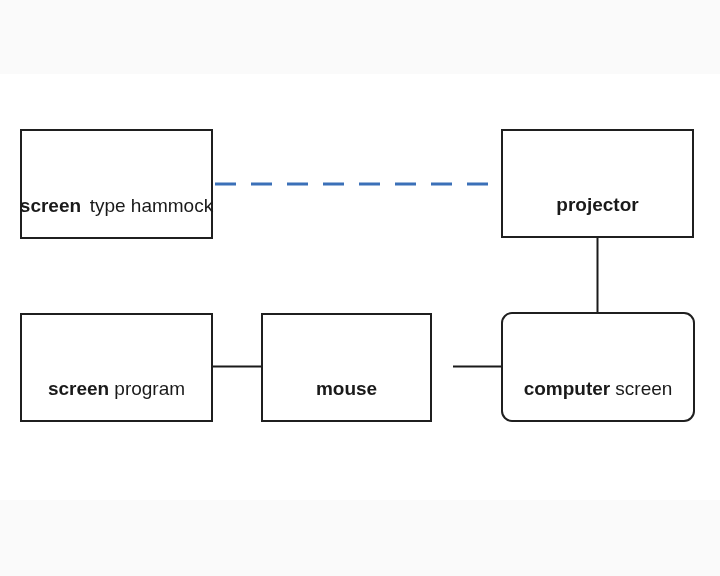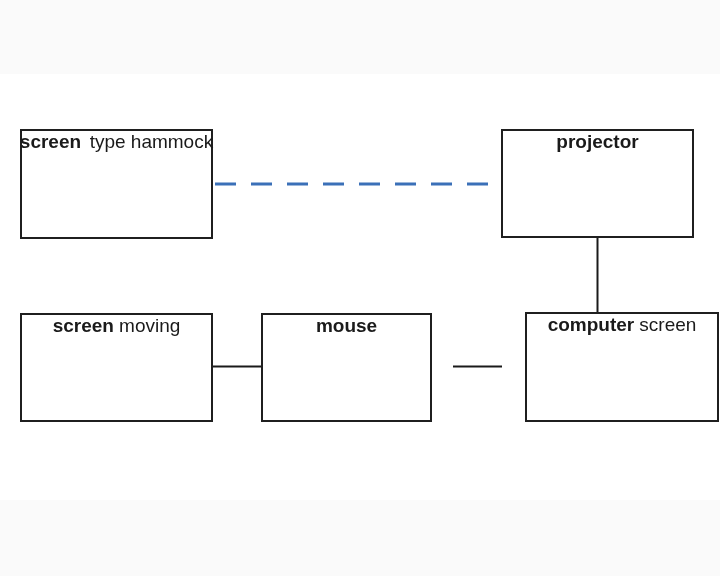--- a/index.html
+++ b/index.html
@@ -20,38 +20,38 @@
     position: absolute; left: 0; top: 0;
     width: 720px; height: 576px;
     z-index: 1;
   }
   .node {
     position: absolute;
     box-sizing: border-box;
     background: #ffffff;
     border: 2px solid #1f1f1f;
     display: flex;
-    align-items: flex-start;
+    align-items: flex-end;
     justify-content: center;
-    padding-bottom: 12px; 
+    padding-bottom: 20px; 
     z-index: 2;
     font-size: 19px;
     color: #1a1a1a;
     white-space: nowrap;
   }
   .node .bold { font-weight: 700; }
   .node .rest { font-weight: 400; margin-left: 0.27em; }
   .node .rest:empty { margin-left: 0; }
   .node-screen .rest { margin-left: 0.45em; }
 
   .node-screen    { left: 20px;  top: 129px; width: 193px; height: 110px; }
   .node-projector { left: 501px; top: 129px; width: 193px; height: 109px; }
   .node-hammock   { left: 20px;  top: 313px; width: 193px; height: 109px; }
   .node-mouse     { left: 261px; top: 313px; width: 171px; height: 109px; }
-  .node-computer  { left: 525px; top: 312px; width: 194px; height: 110px; }
+  .node-computer  { left: 501px; top: 312px; width: 194px; height: 110px; border-radius: 11px; }
 </style>
 </head>
 <body>
 
 <div class="canvas"></div>
 
 <svg class="edges" viewBox="0 0 720 576" xmlns="http://www.w3.org/2000/svg">
   <line x1="215" y1="184" x2="500" y2="184" stroke-width="3" stroke-dasharray="21 15" stroke="#3b70b8"></line>
   <line x1="597.5" y1="238" x2="597.5" y2="313" stroke-width="2" stroke="#1a1a1a"></line>
   <line x1="212" y1="366.5" x2="262" y2="366.5" stroke-width="2" stroke="#1a1a1a"></line>
@@ -63,21 +63,21 @@
     <span class="rest">type hammock</span>
 </div>
 
 <div class="node node-projector">
   <span class="bold">projector</span>
     <span class="rest"></span>
 </div>
 
 <div class="node node-hammock">
   <span class="bold">screen</span>
-    <span class="rest">moving</span>
+    <span class="rest">program</span>
 </div>
 
 <div class="node node-mouse">
   <span class="bold">mouse</span>
 </div>
 
 <div class="node node-computer">
   <span class="bold">computer</span>
     <span class="rest">screen</span>
 </div>

